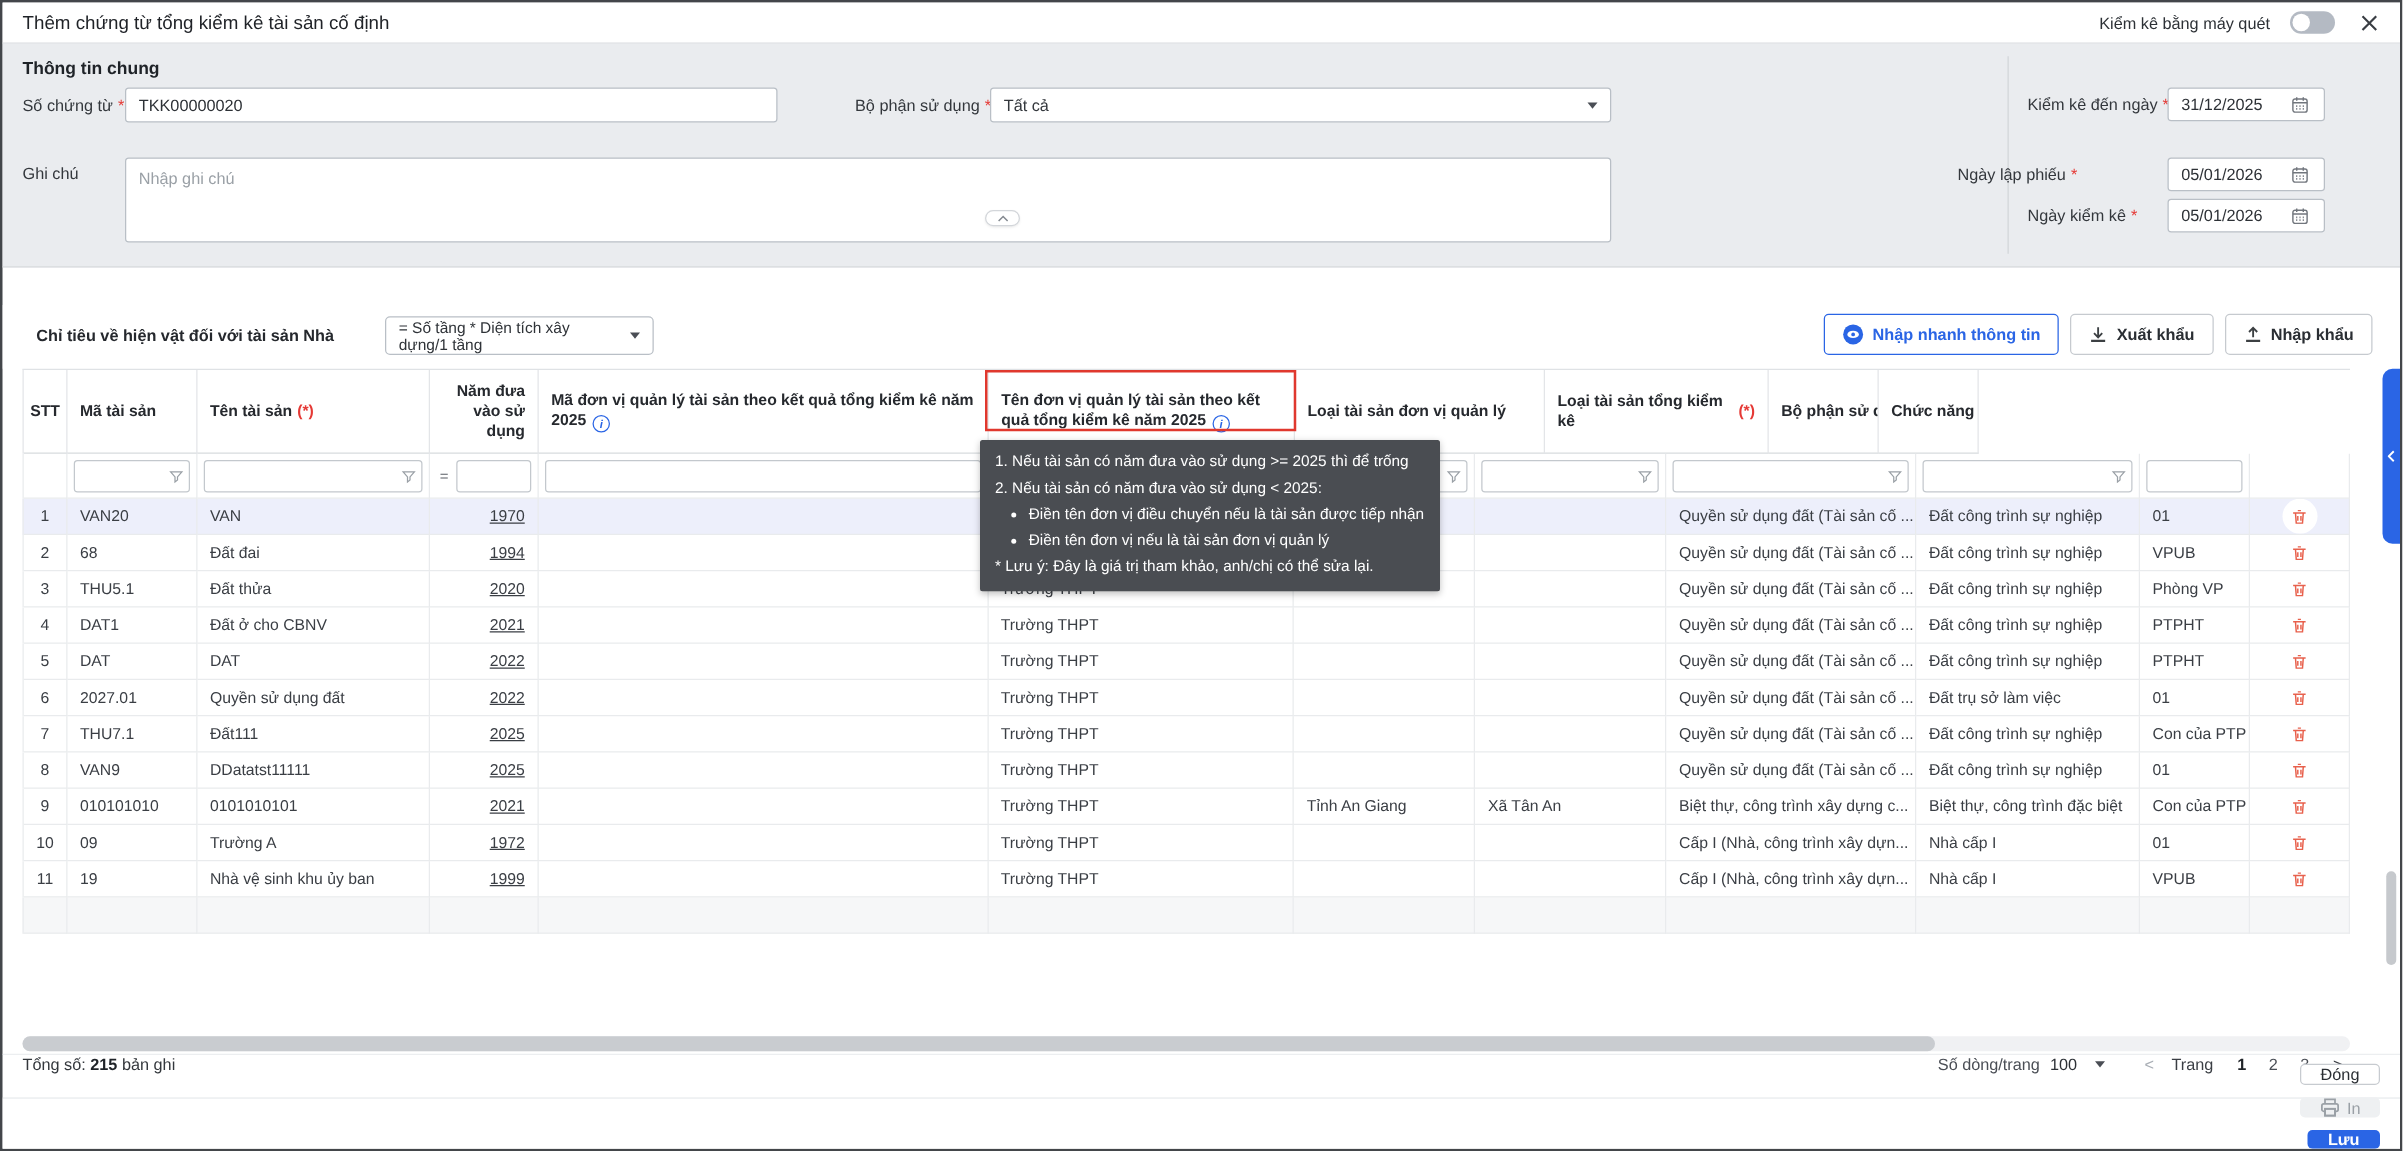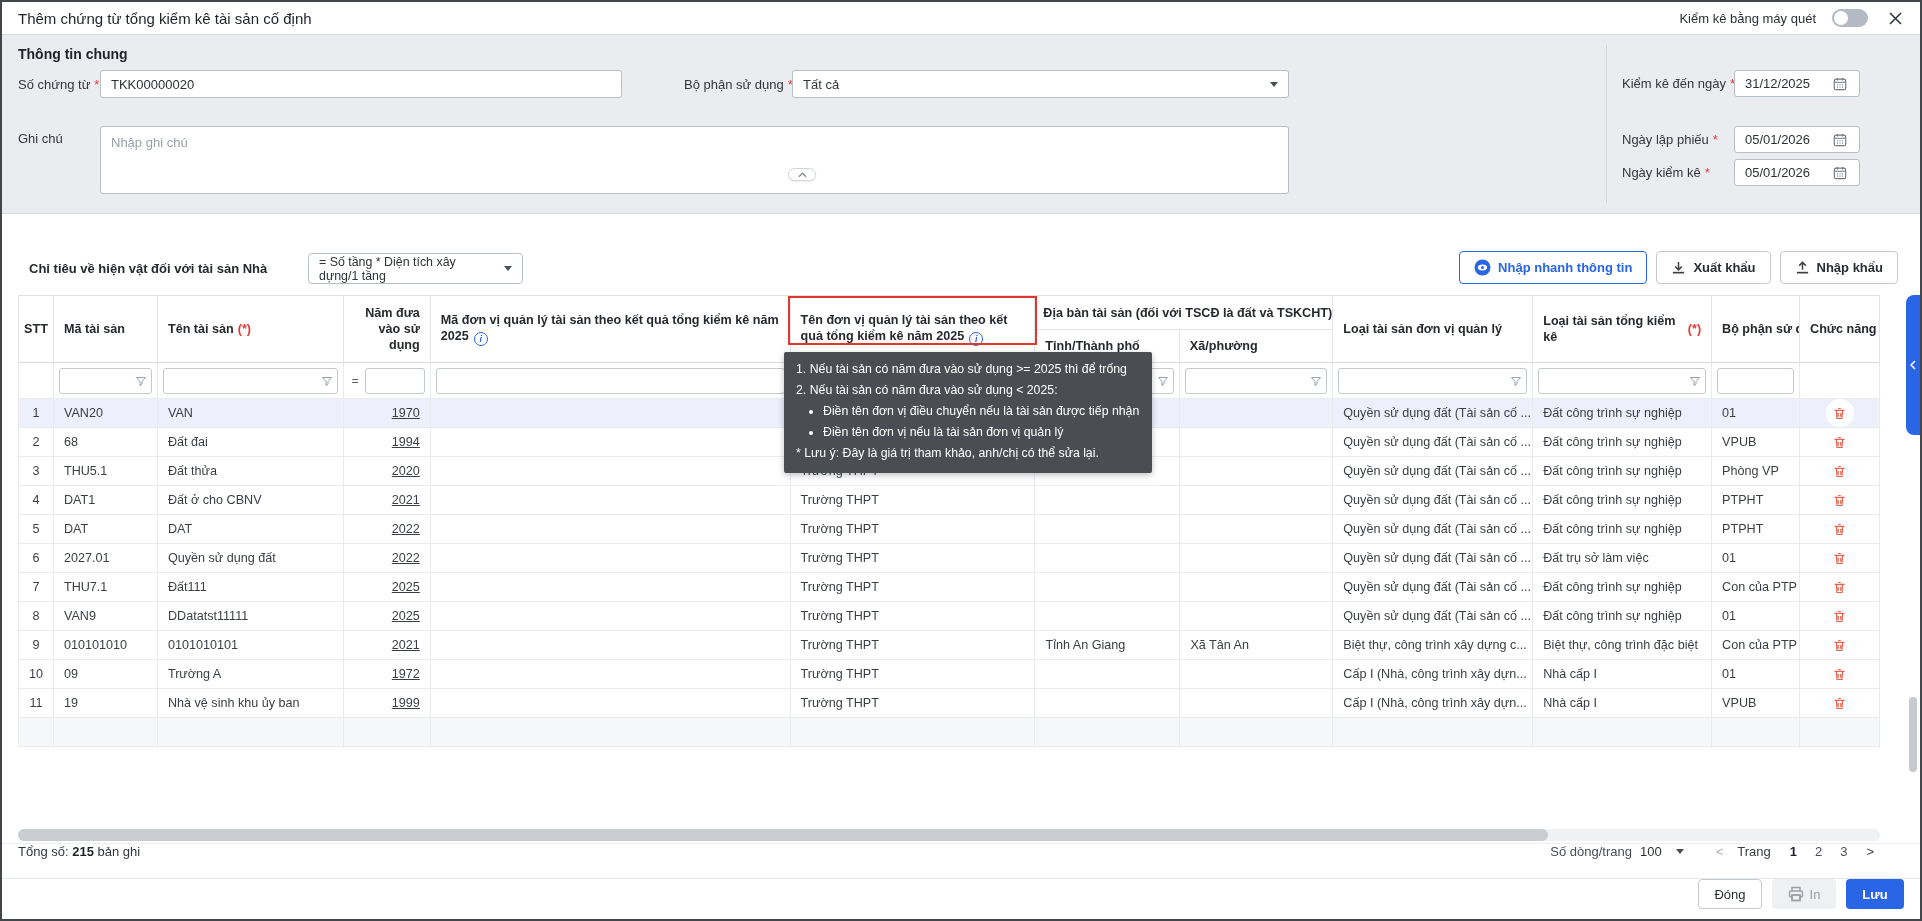--- a/index.html
+++ b/index.html
@@ -132,21 +132,21 @@
   .footer-right { margin-left:auto; display:flex; align-items:center; gap:8px; color:#4a4e55; }
   .rpp-select { display:flex; align-items:center; gap:6px; cursor:pointer; color:#2d3136; margin-right:18px; }
   .pg-prev { color:#a9aeb5; padding:0 6px; cursor:pointer; }
   .pg-next { color:#3a3e44; padding:0 6px; cursor:pointer; }
   .pg-label { color:#3a3e44; margin-right:6px; }
   .pg-num { padding:0 5px; cursor:pointer; color:#4a4e55; }
   .pg-num.active { font-weight:bold; color:#1f2328; }
 
   
   .actionbar { position:absolute; left:0; top:877px; width:100%; height:40px; background:#fff;
-               display:flex; align-items:flex-start; justify-content:flex-end; gap:10px; padding:0 16px; }
+               display:flex; align-items:flex-end; justify-content:flex-end; gap:10px; padding:0 16px;flex-direction:column; }
   .btn-close { width:64px; height:30px; border:1px solid #c7cbd0; border-radius:4px; background:#fff;
                color:#2a2e33; display:flex; align-items:center; justify-content:center; cursor:pointer; }
   .btn-print { width:64px; height:30px; border:none; border-radius:4px; background:#eef0f2; color:#9aa0a6;
                display:flex; align-items:center; justify-content:center; gap:6px; cursor:default; }
   .btn-save { width:58px; height:30px; border:none; border-radius:4px; background:#2a65e5; color:#fff;
               font-weight:bold; display:flex; align-items:center; justify-content:center; cursor:pointer; }
 </style>
 </head>
 <body>
 
@@ -189,21 +189,21 @@
     <div class="lbl" style="left:1620px; top:41px;"><span>Kiểm kê đến ngày</span><span class="req">*</span><span class="info-badge">i</span></div>
     <div class="inp" style="left:1732px; top:35px; width:126px; height:27px;">
       <input style="width: 88px;" value="31/12/2025">
       <svg width="14" height="14" viewBox="0 0 16 16" fill="none" stroke="#71767d" stroke-width="1.3">
           <rect x="1.5" y="2.5" width="13" height="12" rx="2"></rect>
           <path d="M1.5 6h13M5 1v3M11 1v3"></path>
           <path d="M4.5 9h1M7.5 9h1M10.5 9h1M4.5 11.5h1M7.5 11.5h1M10.5 11.5h1" stroke-width="1.5"></path>
         </svg>
     </div>
 
-    <div class="lbl" style="left:1620px; top:97px;"><span>Ngày lập phiếu</span><span class="req">*</span></div>
+    <div class="lbl" style="left:1564px; top:97px;"><span>Ngày lập phiếu</span><span class="req">*</span></div>
     <div class="inp" style="left:1732px; top:91px; width:126px; height:27px;">
       <input style="width: 88px;" value="05/01/2026">
       <svg width="14" height="14" viewBox="0 0 16 16" fill="none" stroke="#71767d" stroke-width="1.3">
           <rect x="1.5" y="2.5" width="13" height="12" rx="2"></rect>
           <path d="M1.5 6h13M5 1v3M11 1v3"></path>
           <path d="M4.5 9h1M7.5 9h1M10.5 9h1M4.5 11.5h1M7.5 11.5h1M10.5 11.5h1" stroke-width="1.5"></path>
         </svg>
     </div>
 
     <div class="lbl" style="left:1620px; top:130px;"><span>Ngày kiểm kê</span><span class="req">*</span></div>
@@ -264,27 +264,20 @@
           <span>Tên tài sản</span>
           <span class="req">(*)</span>
         </div>
       <div class="hc c4 right">Năm đưa vào sử dụng</div>
       <div class="hc c5">
           <span><span>Mã đơn vị quản lý tài sản theo kết quả tổng kiểm kê năm 2025</span><span class="info-badge">i</span></span>
         </div>
       <div class="hc c6">
           <span><span>Tên đơn vị quản lý tài sản theo kết quả tổng kiểm kê năm 2025</span><span class="info-badge">i</span></span>
         </div>
-      <div class="cgroup">
-        <div class="group-top">Địa bàn tài sản (đối với TSCĐ là đất và TSKCHT)</div>
-        <div class="group-sub">
-          <div class="sub s7">Tỉnh/Thành phố</div>
-          <div class="sub s8">Xã/phường</div>
-        </div>
-      </div>
       <div class="hc c9">Loại tài sản đơn vị quản lý</div>
       <div class="hc c10">
           <span>Loại tài sản tổng kiểm kê</span>
           <span class="req">(*)</span>
         </div>
       <div class="hc c11 clip">Bộ phận sử dụng</div>
       <div class="hc c12 clip">Chức năng</div>
     </div>
 
     <div class="g-filter">

